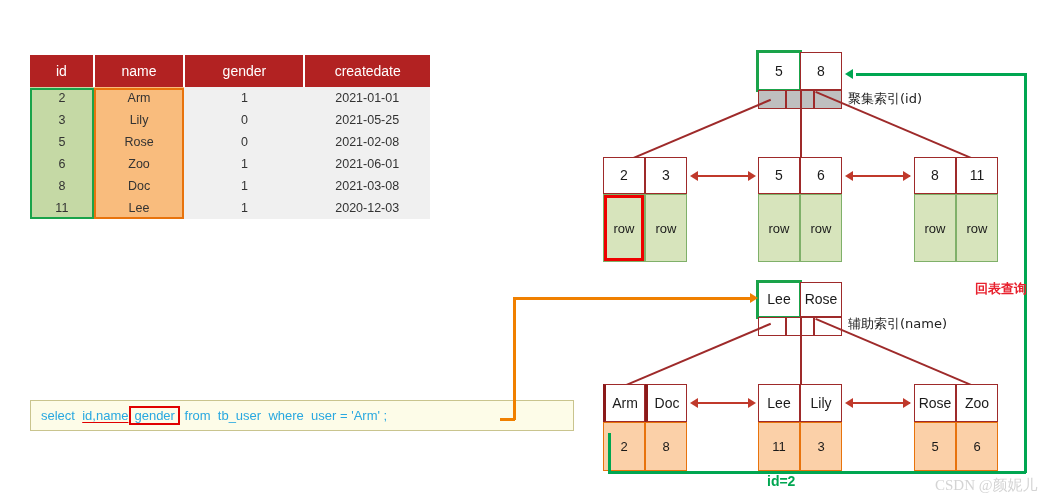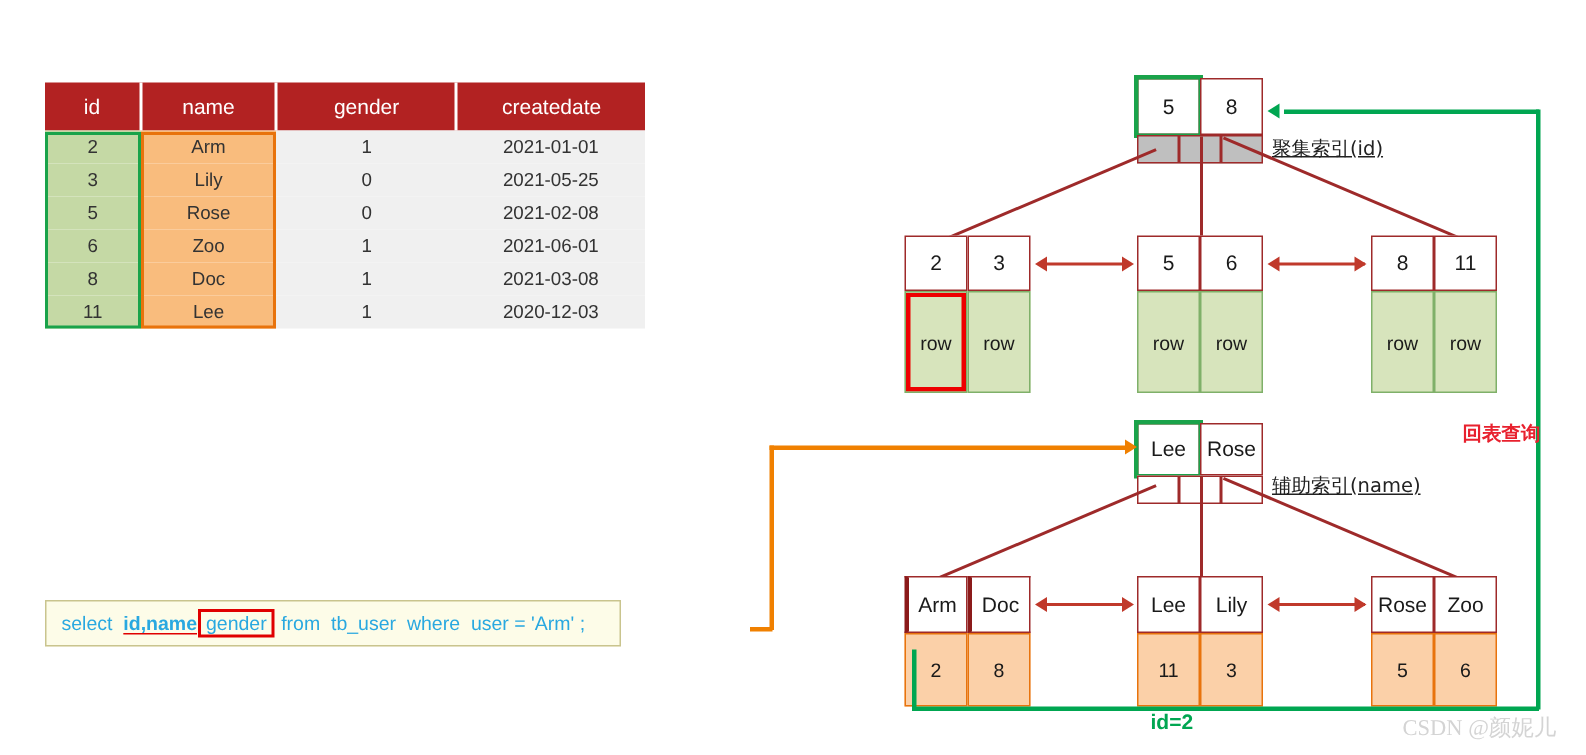--- a/index.html
+++ b/index.html
@@ -21,26 +21,26 @@
   }
   #data-table td.col-id{background:#c5d9a5;}
   #data-table td.col-name{background:#f9bc7d;}
   .hl-green-col{position:absolute;left:30px;top:88px;width:64px;height:131px;
     border:2.5px solid #1aa34a;box-sizing:border-box;pointer-events:none;}
   .hl-orange-col{position:absolute;left:94px;top:88px;width:90px;height:131px;
     border:2.5px solid #e8730c;box-sizing:border-box;pointer-events:none;}
 
   
   #sql-box{
-    left:30px;top:400px;width:384px;height:31px;
+    left:30px;top:400px;width:544px;height:31px;
     background:#fdfce8;border:1px solid #c9c48e;box-sizing:border-box;
     display:flex;align-items:center;padding-left:10px;
     font-size:13px;color:#29a8e0;white-space:pre;
   }
-  #sql-box .u{text-decoration:underline;text-decoration-color:#e00000;text-underline-offset:2px;font-weight:bold;}
+  #sql-box .u{text-decoration:underline;text-decoration-color:#e00000;text-underline-offset:2px;}
   #sql-box .boxed{border:2.5px solid #e00000;padding:0px 3px;margin:0 1px;display:inline-block;line-height:15px;}
 
   
   .node{position:absolute;}
   .keyrow{display:flex;}
   .keycell{
     border:1.5px solid #9e2a2a;box-sizing:border-box;
     display:flex;align-items:center;justify-content:center;
     font-size:14px;color:#1a1a1a;background:#ffffff;text-align:center;line-height:13px;
   }
@@ -55,21 +55,21 @@
     box-sizing:border-box;display:flex;align-items:center;justify-content:center;
     font-size:13px;color:#1a1a1a;
   }
   .datacell.green{background:#d7e4bc;border:1px solid #7fb069;}
   .datacell.orange{background:#fbd0a8;border:1px solid #e8730c;}
 
   .green-sel{outline:3px solid #1aa34a;outline-offset:-1px;}
   .red-sel{box-shadow:0 0 0 3px #ee0000 inset;}
 
   .nodelabel{position:absolute;font-size:13px;color:#222222;white-space:nowrap;
-    font-family:"DejaVu Sans","Liberation Sans",sans-serif;text-decoration:underline;}
+    font-family:"DejaVu Sans","Liberation Sans",sans-serif;}
 
   
   .ln{position:absolute;background:#9e2a2a;}
   .ln-h{height:1.6px;}
   .ln-v{width:1.6px;}
   .ln-green{background:#00a651;}
   .ln-orange{background:#f08000;}
   .diag{position:absolute;transform-origin:0 0;height:1.6px;background:#9e2a2a;}
 
   .arrow{position:absolute;width:0;height:0;}

